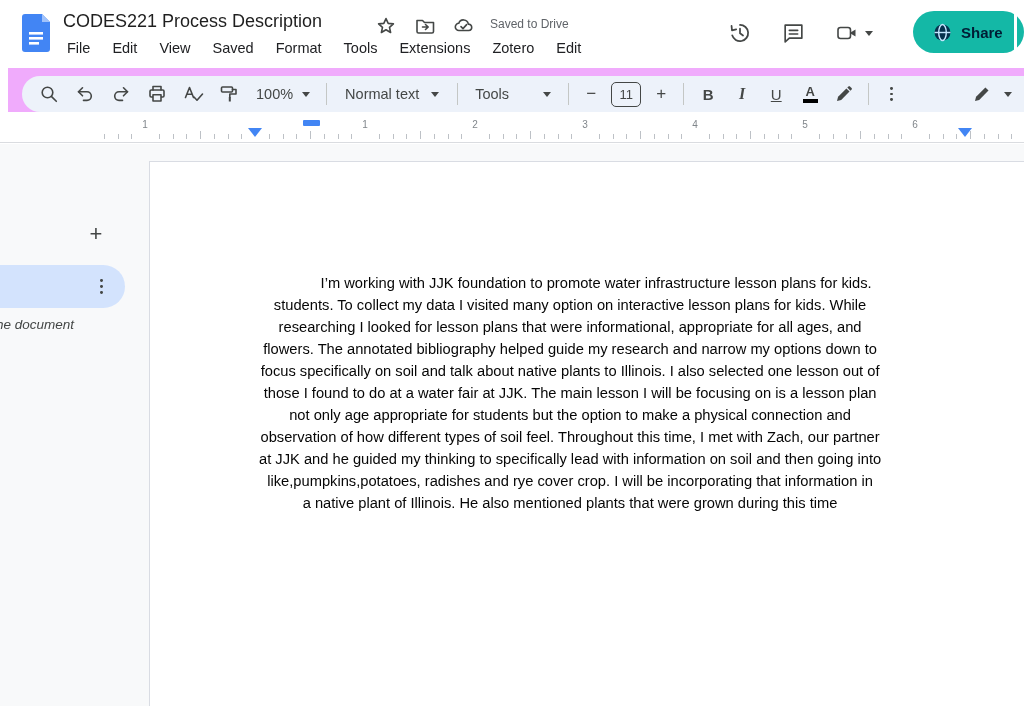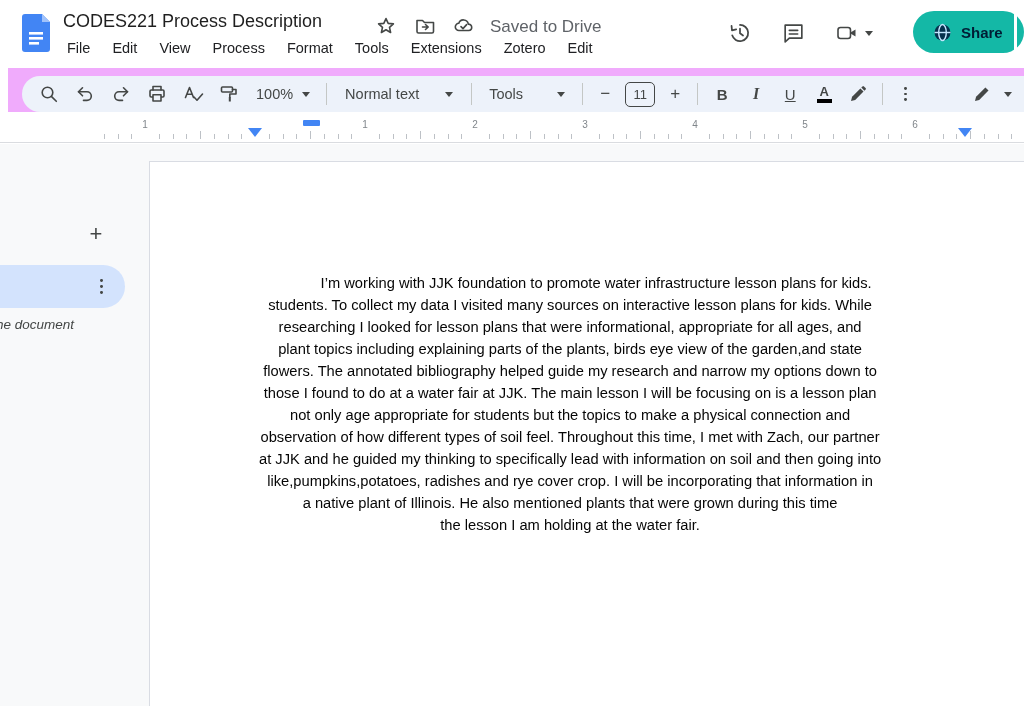--- a/index.html
+++ b/index.html
@@ -11,42 +11,42 @@
   }
   .abs { position:absolute; }
   svg { display:block; }
   .ic  { stroke:#444746; fill:none; stroke-width:1.6; stroke-linecap:round; stroke-linejoin:round; }
 
   
   #header { position:absolute; left:0; top:0; width:1024px; height:68px; background:#fff; }
   #docs-logo { left:22px; top:14px; cursor:pointer; }
   #doc-title { left:63px; top:11px; font-size:18px; color:#1f1f1f; white-space:nowrap; cursor:text; }
   .title-ic { top:15px; width:22px; height:22px; display:flex; align-items:center; justify-content:center; cursor:pointer; }
-  #saved-status { left:490px; top:17px; font-size:17px; color:#5f6368; white-space:nowrap; }
+  #saved-status { left:490px; top:17px; font-size:12px; color:#5f6368; white-space:nowrap; }
   #menubar { left:63px; top:38px; display:flex; gap:14px; font-size:14.5px; color:#202124; }
   .menu-item { padding:2px 4px; border-radius:4px; cursor:pointer; }
   .hdr-btn { top:18px; width:30px; height:30px; display:flex; align-items:center; justify-content:center; cursor:pointer; }
   #share-btn { left:913px; top:11px; width:111px; height:42px; background:#14b8a6; border-radius:21px;
                display:flex; align-items:center; cursor:pointer; }
   #share-label { font-size:15px; font-weight:600; color:#001d35; margin-left:8px; }
   #share-split { position:absolute; left:101px; top:0; width:3px; height:42px; background:#fff; }
 
   
   #toolbar-band { position:absolute; left:8px; top:68px; width:1024px; height:44px; background:#f0abfc; }
   #toolbar { position:absolute; left:14px; top:8px; width:1010px; height:36px; background:#edf2fa;
              border-radius:18px 0 0 18px; display:flex; align-items:center; padding-left:9px; }
   .tbtn { height:36px; min-width:36px; display:flex; align-items:center; justify-content:center;
           color:#444746; cursor:pointer; border-radius:8px; }
   .tbtn.narrow { min-width:30px; }
   .tdiv { width:1px; height:22px; background:#c4c7c5; margin:0 7px; }
   .caret { width:0; height:0; border-left:4.5px solid transparent; border-right:4.5px solid transparent;
            border-top:5px solid #444746; display:inline-block; }
   .tb-text { font-size:14.5px; color:#444746; white-space:nowrap; }
   #zoom-ctl   { display:flex; align-items:center; gap:9px; padding:0 9px; height:36px; cursor:pointer; }
-  #styles-ctl { display:flex; align-items:center; gap:26px; padding:0 11px; height:36px; cursor:pointer; }
+  #styles-ctl { display:flex; align-items:center; gap:12px; padding:0 11px; height:36px; cursor:pointer; }
   #font-ctl   { display:flex; align-items:center; justify-content:space-between; width:96px; padding:0 10px; height:36px; cursor:pointer; }
   #font-size-box { width:30px; height:25px; border:1.5px solid #444746; border-radius:5px; margin:0 5px;
                    display:flex; align-items:center; justify-content:center; font-size:13px; color:#444746; cursor:text; }
   .fmt-letter { font-size:15px; color:#444746; }
   #italic-btn .fmt-letter { font-family:"Liberation Serif",serif; font-style:italic; font-weight:700; font-size:16px; }
   #underline-btn .fmt-letter { text-decoration:underline; }
   #textcolor-btn { flex-direction:column; gap:1px; }
   #textcolor-btn .fmt-letter { font-size:13px; font-weight:700; line-height:13px; }
   #textcolor-bar { width:15px; height:3.5px; background:#000; }
   .vdots { display:flex; flex-direction:column; gap:3px; }
@@ -108,21 +108,21 @@
         <path d="M6 14.5 a3.6 3.6 0 0 1 -0.2 -7.2 a4.9 4.9 0 0 1 9.5 0.8 a3.2 3.2 0 0 1 0.4 6.4 z"></path>
         <path d="M8 10.6 l2 2 3.6 -4"></path>
       </svg>
     </div>
     <div id="saved-status" class="abs">Saved to Drive</div>
 
     <nav id="menubar" class="abs">
       <span class="menu-item">File</span>
       <span class="menu-item">Edit</span>
       <span class="menu-item">View</span>
-      <span class="menu-item">Process</span>
+      <span class="menu-item">Saved</span>
       <span class="menu-item">Format</span>
       <span class="menu-item">Tools</span>
       <span class="menu-item">Extensions</span>
       <span class="menu-item">Zotero</span>
       <span class="menu-item">Edit</span>
     </nav>
 
     <div class="abs hdr-btn" style="left:725px">
       <svg width="26" height="26" viewBox="0 0 24 24" class="ic" stroke-width="1.7">
         <path d="M12 4.5 a7.5 7.5 0 1 1 -7.2 9.6"></path>
@@ -349,28 +349,27 @@
           <i></i>
           <i></i>
         </span>
     </div>
 
     <div id="outline-hint" class="abs">he document</div>
 
     <div id="page" class="abs">
       <div id="doc-text">
           <div class="doc-line first">I’m working with JJK foundation to promote water infrastructure lesson plans for kids.</div>
-          <div class="doc-line">students. To collect my data I visited many sources on interactive lesson plans for kids. While</div>
+          <div class="doc-line">students. To collect my data I visited many option on interactive lesson plans for kids. While</div>
           <div class="doc-line">researching I looked for lesson plans that were informational, appropriate for all ages, and</div>
-          <div class="doc-line">plant topics including explaining parts of the plants, birds eye view of the garden,and state</div>
           <div class="doc-line">flowers. The annotated bibliography helped guide my research and narrow my options down to</div>
+          <div class="doc-line">focus specifically on soil and talk about native plants to Illinois. I also selected one lesson out of</div>
           <div class="doc-line">those I found to do at a water fair at JJK. The main lesson I will be focusing on is a lesson plan</div>
-          <div class="doc-line">not only age appropriate for students but the topics to make a physical connection and</div>
+          <div class="doc-line">not only age appropriate for students but the option to make a physical connection and</div>
           <div class="doc-line">observation of how different types of soil feel. Throughout this time, I met with Zach, our partner</div>
           <div class="doc-line">at JJK and he guided my thinking to specifically lead with information on soil and then going into</div>
           <div class="doc-line">like,pumpkins,potatoes, radishes and rye cover crop. I will be incorporating that information in</div>
           <div class="doc-line">a native plant of Illinois. He also mentioned plants that were grown during this time</div>
-          <div class="doc-line">the lesson I am holding at the water fair.</div>
         </div>
     </div>
   </div>
 
 </div>
 
 </body></html>

